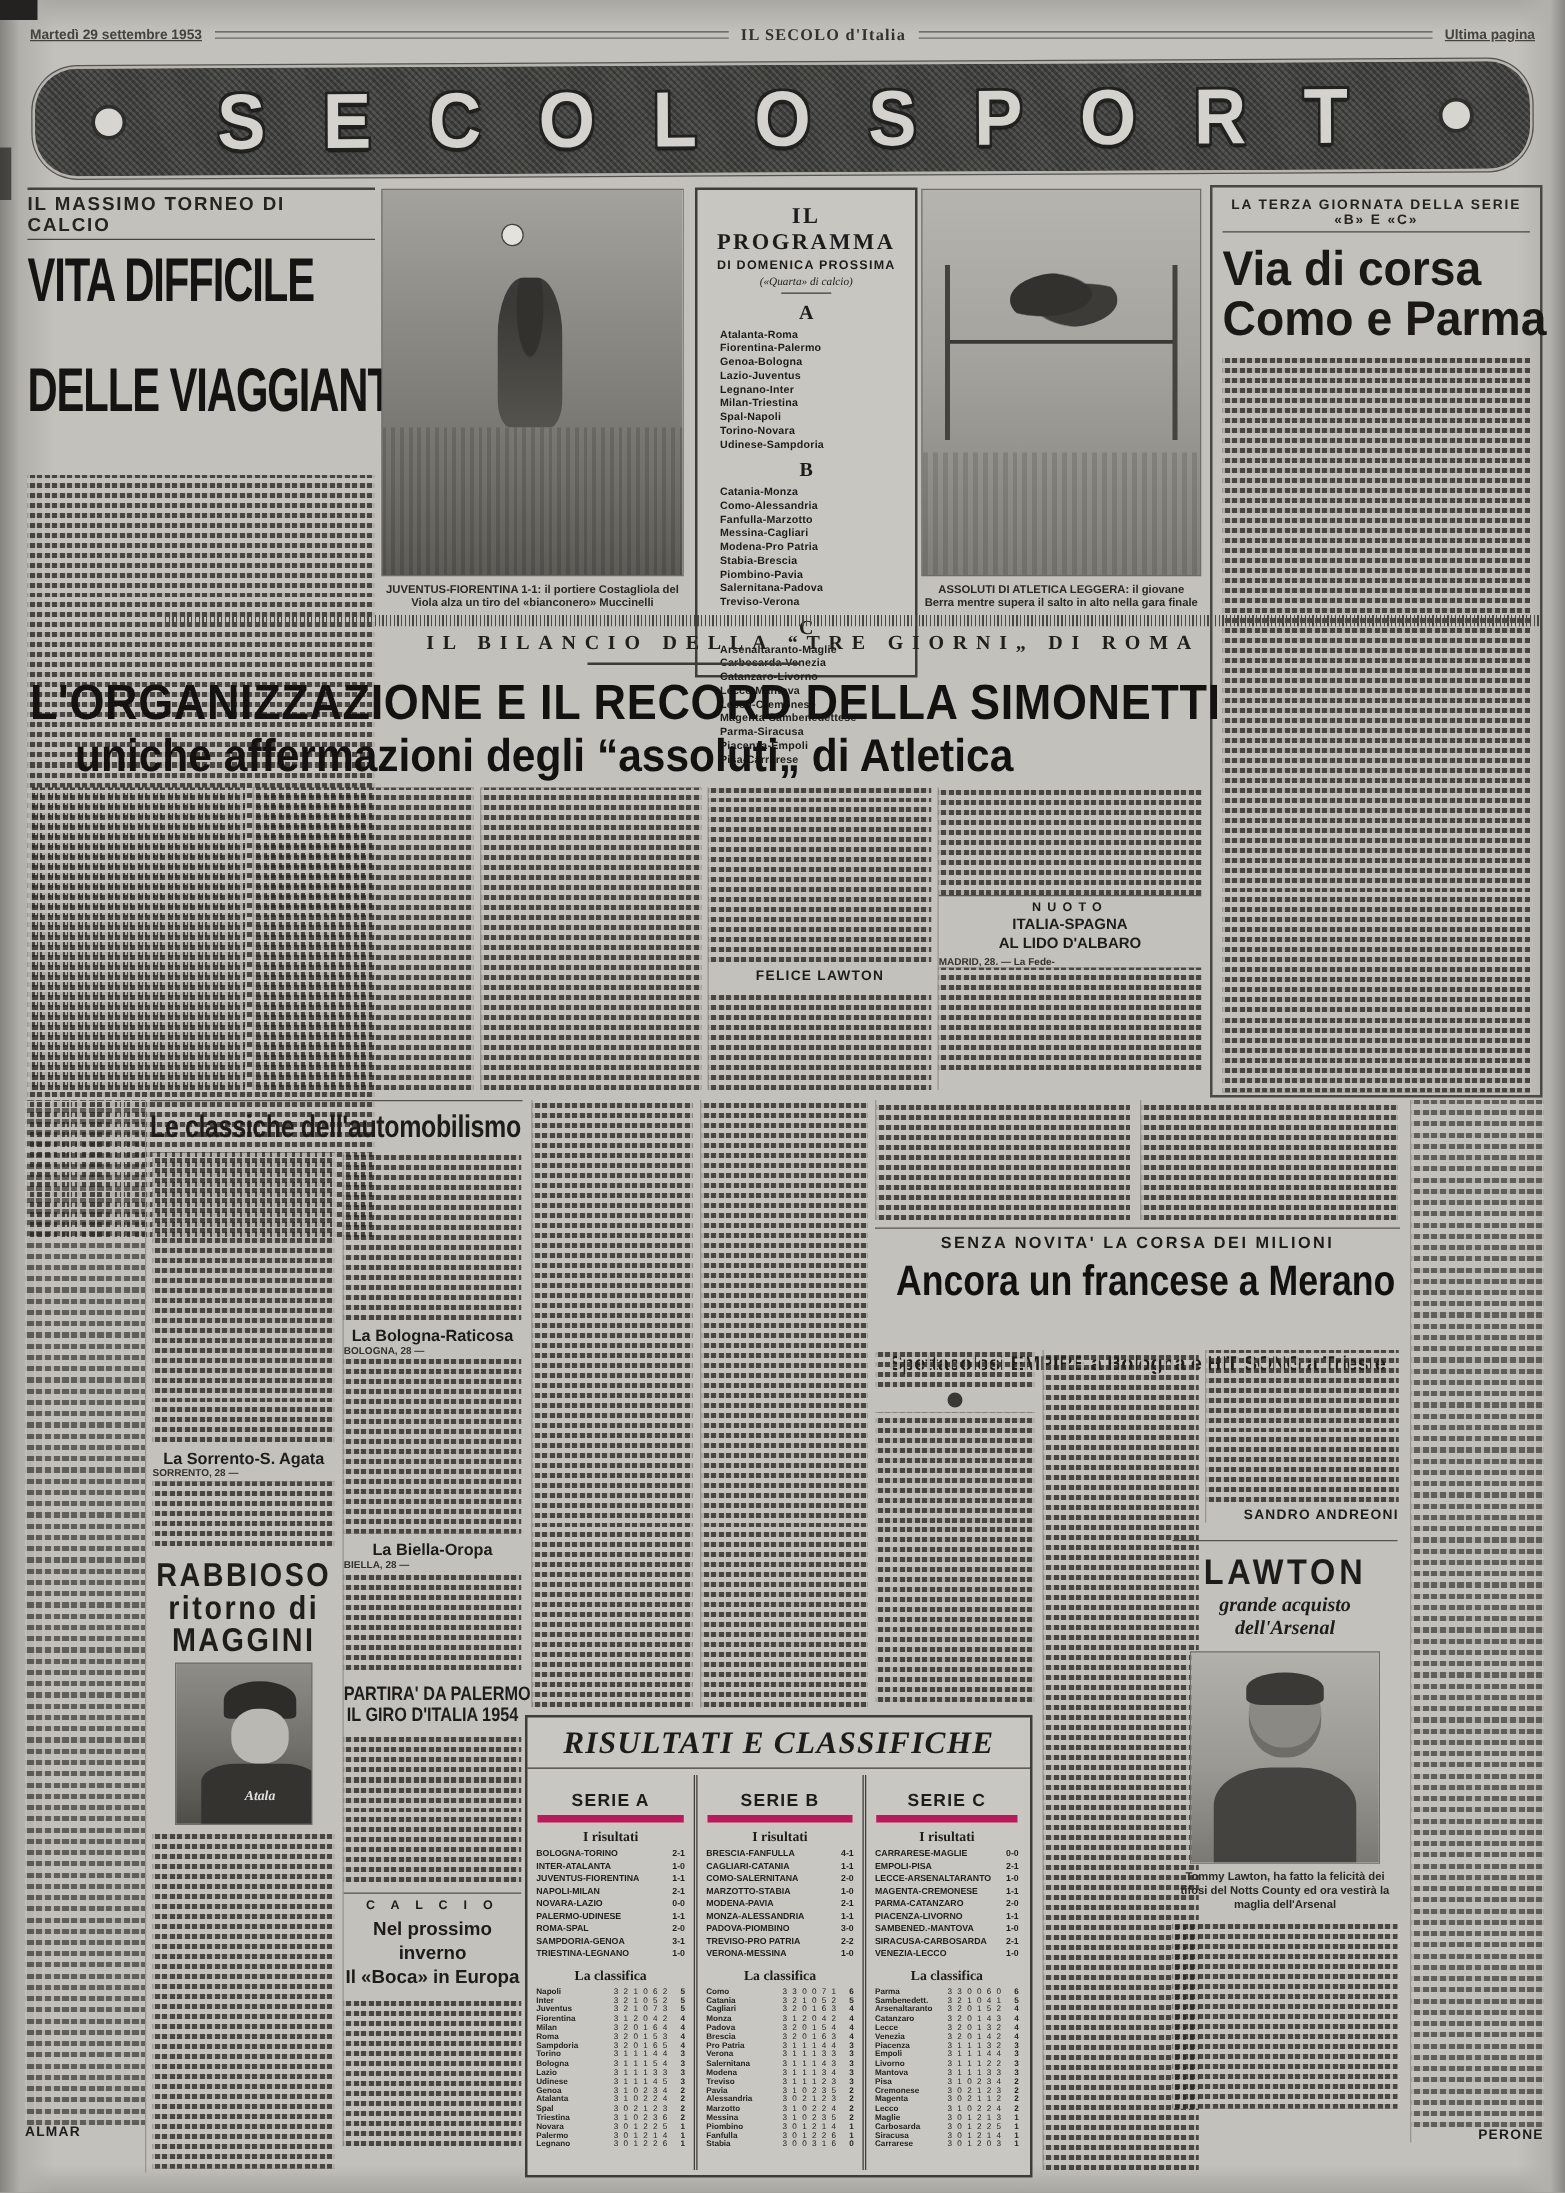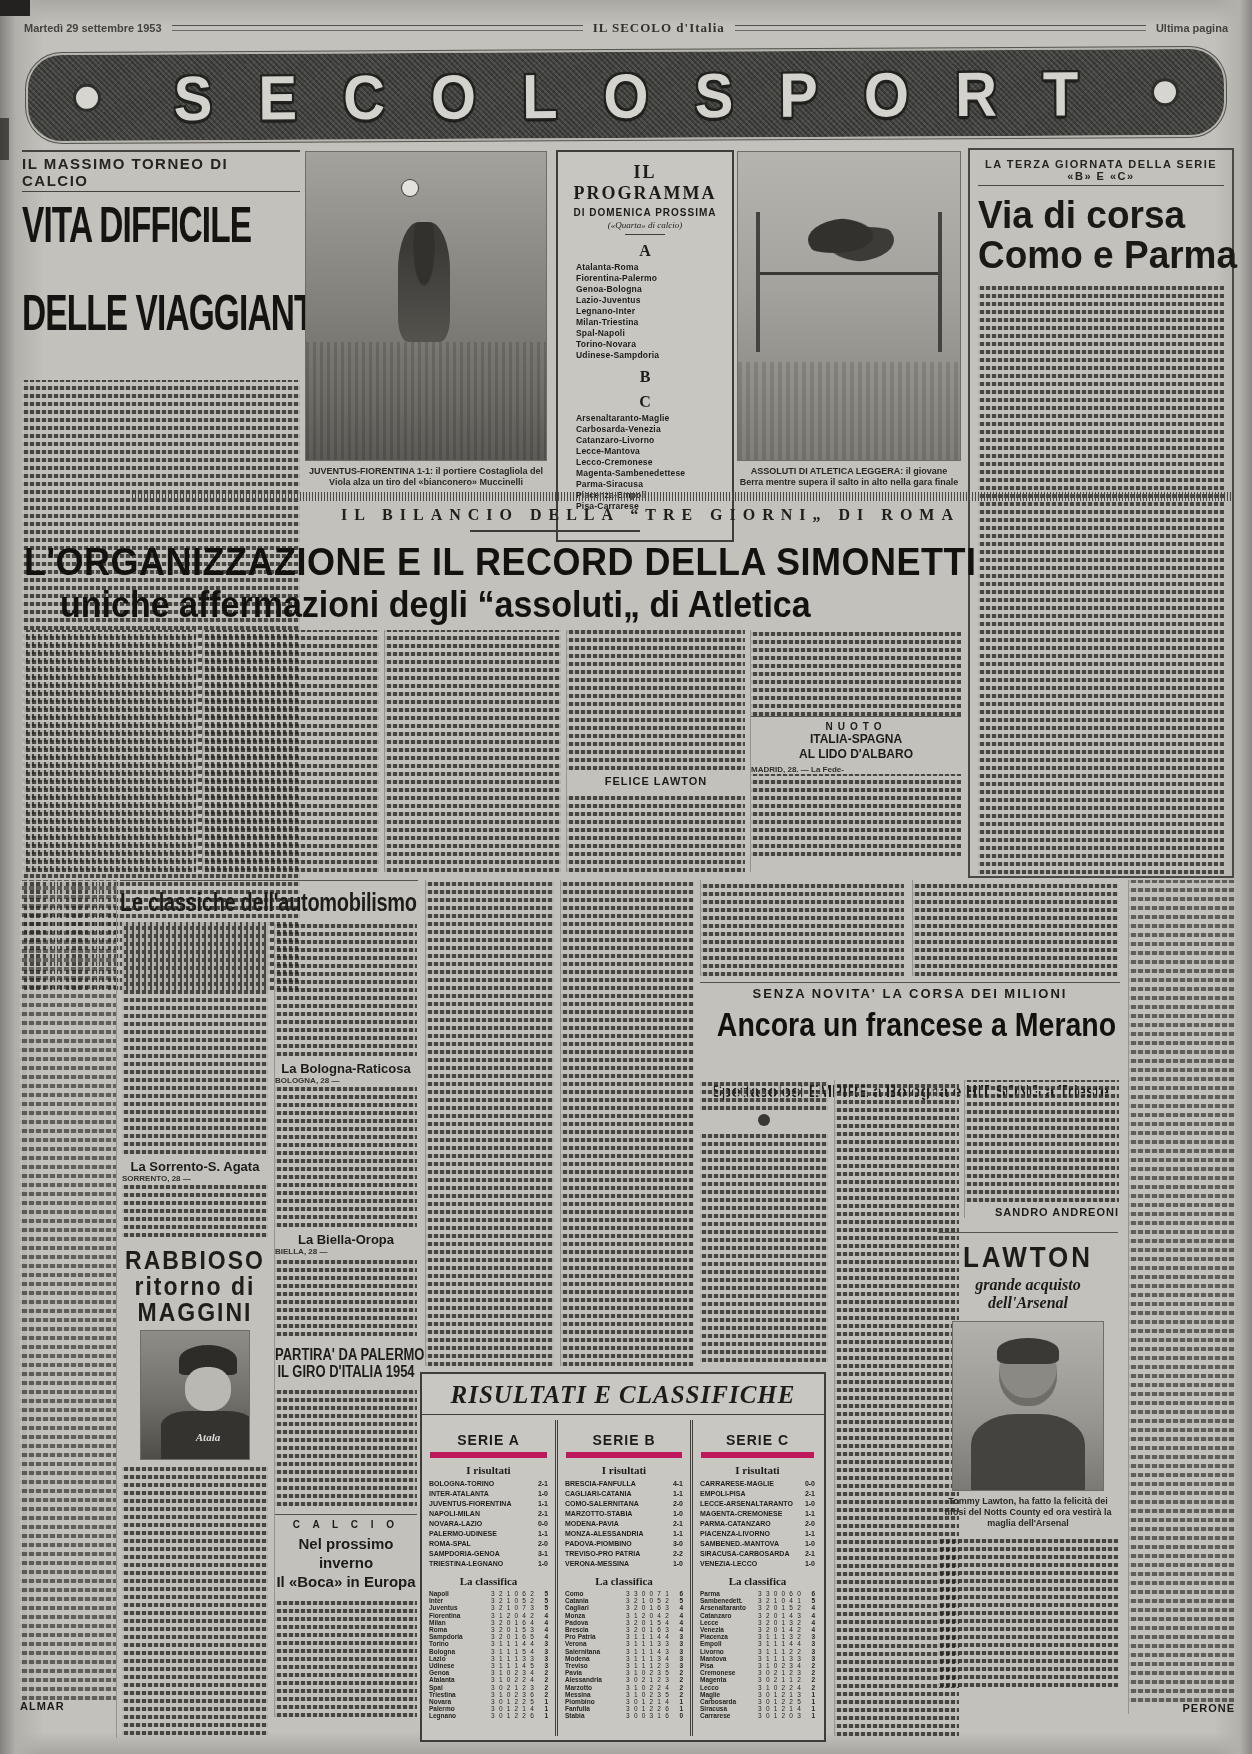--- a/index.html
+++ b/index.html
@@ -17,21 +17,21 @@
     background-image:
       repeating-linear-gradient(90deg, rgba(195,193,187,.85) 0 2px, rgba(0,0,0,0) 2px 6px),
       repeating-linear-gradient(0deg, rgba(38,35,31,.78) 0 4px, rgba(0,0,0,0) 4px 8px);
     background-blend-mode:normal;}
   .tx.l{background-image:
       repeating-linear-gradient(90deg, rgba(195,193,187,.85) 0 2px, rgba(0,0,0,0) 2px 7px),
       repeating-linear-gradient(0deg, rgba(38,35,31,.62) 0 4px, rgba(0,0,0,0) 4px 9px);}
   
   .hb{left:24px;top:20px;width:1204px;display:flex;align-items:center;gap:10px;}
   .hline{flex:1;height:4px;border-top:1px solid #54524e;border-bottom:1px solid #6b6965;}
-  .hsmall{font:bold 11px "Liberation Sans",sans-serif;color:#45433f;white-space:nowrap;}
+  .hsmall{font:bold 11px "Liberation Sans",sans-serif;color:#45433f;white-space:nowrap;text-decoration:underline;}
   .hpaper{font:bold 13px "Liberation Serif",serif;letter-spacing:1px;color:#33312d;white-space:nowrap;}
   
   .mast{left:28px;top:52px;width:1196px;height:86px;border-radius:34px;
     background:
       repeating-linear-gradient(45deg, rgba(0,0,0,.28) 0 2px, rgba(0,0,0,0) 2px 4px),
       repeating-linear-gradient(-45deg, rgba(255,255,255,.05) 0 2px, rgba(0,0,0,0) 2px 4px),
       #4a4a47;
     box-shadow:0 0 0 2px #b7b5af, 0 0 0 3px #55534f;
     display:flex;align-items:center;justify-content:center;transform:rotate(-.3deg);}
   .mast-title{font:bold 58px "Liberation Sans",sans-serif;letter-spacing:46px;padding-left:46px;
@@ -148,20 +148,31 @@
         <div class="prog-m">Fiorentina-Palermo</div>
         <div class="prog-m">Genoa-Bologna</div>
         <div class="prog-m">Lazio-Juventus</div>
         <div class="prog-m">Legnano-Inter</div>
         <div class="prog-m">Milan-Triestina</div>
         <div class="prog-m">Spal-Napoli</div>
         <div class="prog-m">Torino-Novara</div>
         <div class="prog-m">Udinese-Sampdoria</div>
       </div>
     <div class="prog-l">B</div>
+    <div>
+        <div class="prog-m">Catania-Monza</div>
+        <div class="prog-m">Como-Alessandria</div>
+        <div class="prog-m">Fanfulla-Marzotto</div>
+        <div class="prog-m">Messina-Cagliari</div>
+        <div class="prog-m">Modena-Pro Patria</div>
+        <div class="prog-m">Stabia-Brescia</div>
+        <div class="prog-m">Piombino-Pavia</div>
+        <div class="prog-m">Salernitana-Padova</div>
+        <div class="prog-m">Treviso-Verona</div>
+      </div>
     <div class="prog-l">C</div>
     <div>
         <div class="prog-m">Arsenaltaranto-Maglie</div>
         <div class="prog-m">Carbosarda-Venezia</div>
         <div class="prog-m">Catanzaro-Livorno</div>
         <div class="prog-m">Lecce-Mantova</div>
         <div class="prog-m">Lecco-Cremonese</div>
         <div class="prog-m">Magenta-Sambenedettese</div>
         <div class="prog-m">Parma-Siracusa</div>
         <div class="prog-m">Piacenza-Empoli</div>

